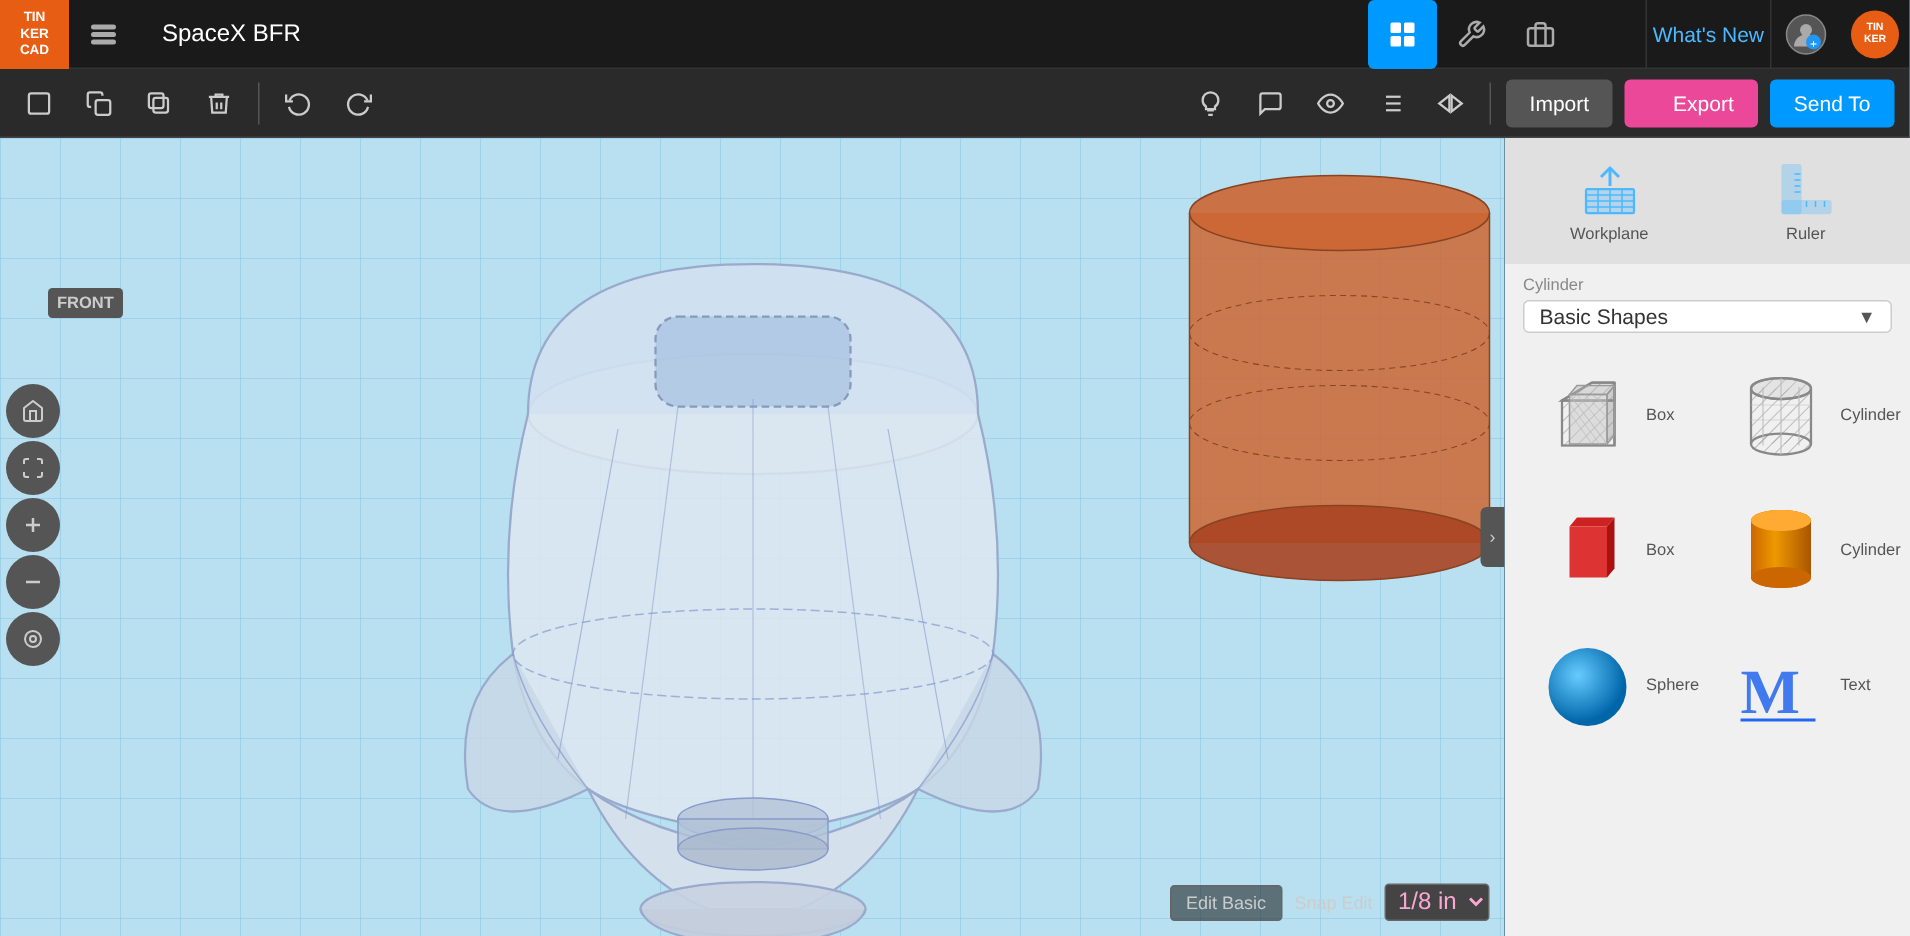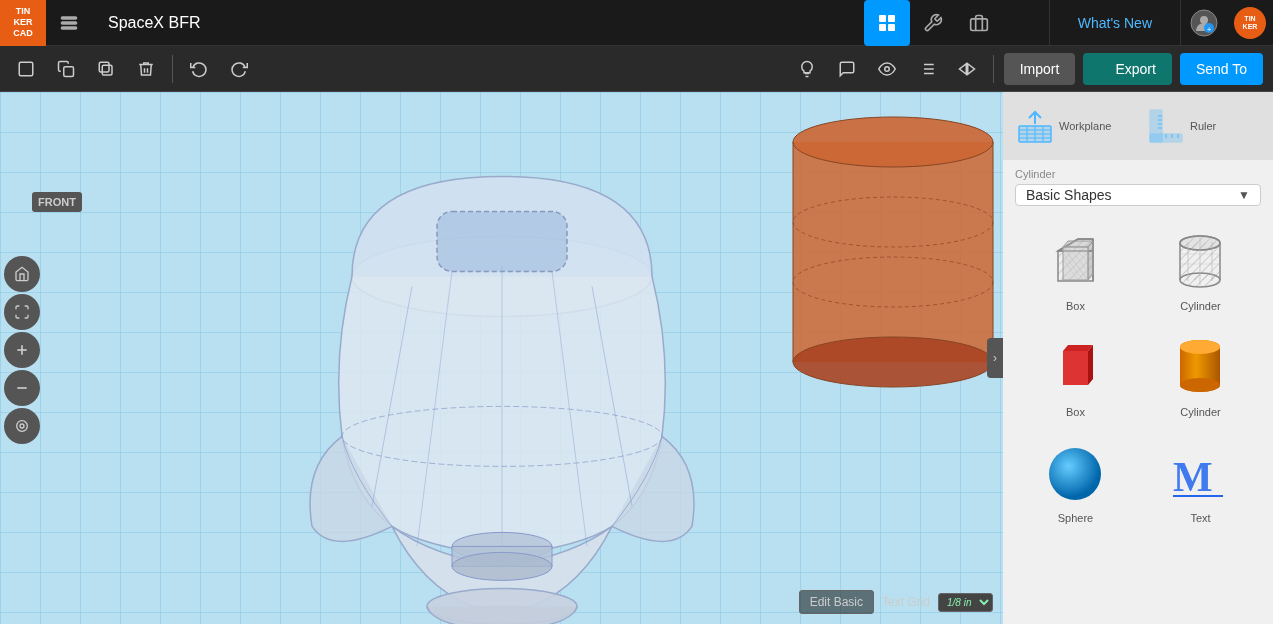--- a/index.html
+++ b/index.html
@@ -58,21 +58,21 @@
       height: 46px;
       display: flex;
       align-items: center;
       justify-content: center;
       cursor: pointer;
       color: #ccc;
       border-radius: 4px;
     }
     .nav-icon-btn.active { background: #0099ff; color: #fff; }
     #whats-new-btn {
-      padding: 0 28px;
+      padding: 0 4px;
       height: 46px;
       display: flex;
       align-items: center;
       cursor: pointer;
       color: #4db8ff;
       font-size: 14px;
       border-left: 1px solid #333;
       border-right: 1px solid #333;
       margin-left: 47px;
     }
@@ -125,21 +125,21 @@
       border-radius: 4px;
       cursor: pointer;
       font-size: 14px;
       font-weight: 500;
       display: flex;
       align-items: center;
       border: none;
       margin: 16px 2px;
     }
     #import-btn { background: #555; color: #fff; }
-    #export-btn { background: #0f766e; color: #fff; padding-left: 32px; }
+    #export-btn { background: #ec4899; color: #fff; padding-left: 32px; }
     #sendto-btn { background: #0099ff; color: #fff; }
 
     
     #main-area {
       display: flex;
       flex: 1;
       overflow: hidden;
     }
 
     
@@ -229,26 +229,25 @@
       border-radius: 3px;
       font-size: 12px;
       cursor: pointer;
     }
     #snap-grid-label {
       color: #ccc;
       font-size: 12px;
     }
     #snap-grid-select {
       background: #444;
-      color: #86efac;
+      color: #f9a8d4;
       border: 1px solid #666;
       padding: 2px 4px;
       border-radius: 3px;
-      font-size: 10px;
-      font-style: italic;
+      font-size: 16px;
     }
 
     
     #collapse-arrow {
       position: absolute;
       right: 0;
       top: 50%;
       transform: translateY(-50%);
       width: 16px;
       height: 40px;
@@ -273,21 +272,21 @@
     }
     #right-panel-toolbar {
       background: #e0e0e0;
       padding: 8px;
       display: flex;
       gap: 8px;
     }
     .rp-tool-btn {
       flex: 1;
       display: flex;
-      flex-direction: row;
+      flex-direction: column;
       align-items: center;
       gap: 4px;
       cursor: pointer;
       padding: 6px 4px;
       border-radius: 4px;
     }
     .rp-tool-btn span { font-size: 11px; color: #555; }
     .rp-tool-icon {
       width: 40px;
       height: 40px;
@@ -322,21 +321,21 @@
       font-size: 12px;
     }
     #shapes-grid {
       display: grid;
       grid-template-columns: 1fr 1fr;
       gap: 4px;
       padding: 4px 12px;
     }
     .shape-item {
       display: flex;
-      flex-direction: column;
+      flex-direction: row;
       align-items: center;
       gap: 4px;
       padding: 8px;
       cursor: pointer;
       border-radius: 4px;
     }
     .shape-item span {
       font-size: 11px;
       color: #555;
     }
@@ -571,21 +570,21 @@
           <path d="M6.3 6.3A8 8 0 0 0 4 12a8 8 0 0 0 8 8 8 8 0 0 0 5.7-2.3"></path>
           <path d="M17.7 17.7A8 8 0 0 0 20 12a8 8 0 0 0-8-8 8 8 0 0 0-5.7 2.3"></path>
         </svg>
       </div>
     </div>
 
     <div id="collapse-arrow">›</div>
 
     <div id="viewport-bottom">
       <button id="edit-grid-btn">Edit Basic</button>
-      <span id="snap-grid-label">Text Grid</span>
+      <span id="snap-grid-label">Snap Edit</span>
       <select id="snap-grid-select">
         <option>1/8 in</option>
         <option>1/4 in</option>
         <option>1/2 in</option>
         <option>1 in</option>
       </select>
     </div>
   </div>
 
   <div id="right-panel">

